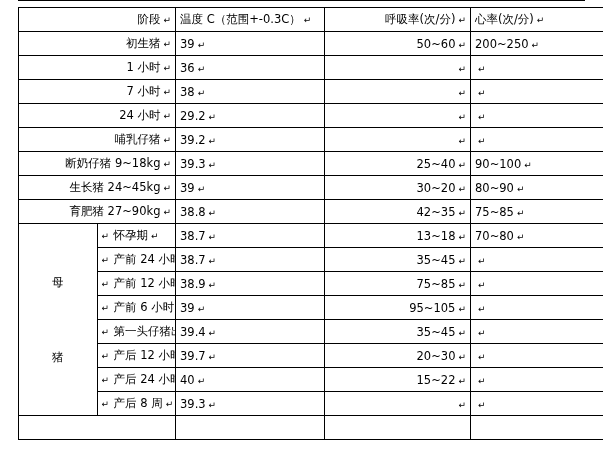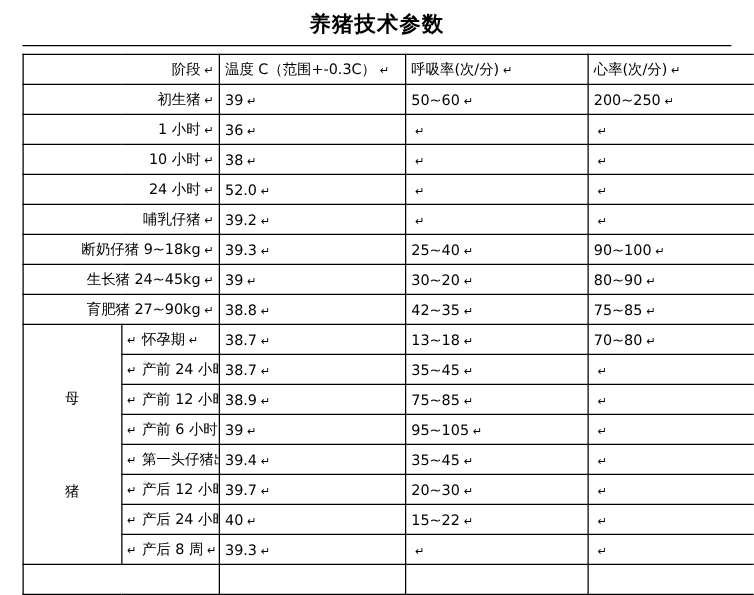--- a/index.html
+++ b/index.html
@@ -52,21 +52,21 @@
   table.params td {
     border: 1px solid #000000;
     height: 21px;
     padding: 1px 4px;
     vertical-align: middle;
     white-space: nowrap;
     overflow: hidden;
   }
   td.c0 { width: 148px; text-align: right; }
   td.c1 { width: 140px; }
-  td.c2 { width: 137px; }
+  td.c2 { width: 137px; text-align: right; }
   td.c3 { width: 142px; }
   .mark {
     font-size: 9px;
     color: #000;
     margin-left: 3px;
     font-family: "DejaVu Sans", sans-serif;
   }
   .grp-label {
     width: 26px;
     text-align: center;
@@ -79,21 +79,20 @@
     display: inline-block;
     width: 12px;
     font-size: 9px;
   }
 </style>
 </head>
 <body>
 
 <div class="page">
 
-  <div class="doc-title">养猪技术参数</div>
   <hr class="title-rule">
 
   <table class="params">
     <tbody>
 
       <tr>
         <td class="c0" colspan="2"><span>阶段</span><span class="mark">↵</span></td>
         <td class="c1"><span>温度 C（范围+-0.3C）</span><span class="mark">↵</span></td>
         <td class="c2"><span>呼吸率(次/分)</span><span class="mark">↵</span></td>
         <td class="c3"><span>心率(次/分)</span><span class="mark">↵</span></td>
@@ -107,29 +106,29 @@
       </tr>
 
       <tr>
         <td class="c0" colspan="2"><span>1 小时</span><span class="mark">↵</span></td>
         <td class="c1"><span>36</span><span class="mark">↵</span></td>
         <td class="c2"><span></span><span class="mark">↵</span></td>
         <td class="c3"><span></span><span class="mark">↵</span></td>
       </tr>
 
       <tr>
-        <td class="c0" colspan="2"><span>10 小时</span><span class="mark">↵</span></td>
+        <td class="c0" colspan="2"><span>7 小时</span><span class="mark">↵</span></td>
         <td class="c1"><span>38</span><span class="mark">↵</span></td>
         <td class="c2"><span></span><span class="mark">↵</span></td>
         <td class="c3"><span></span><span class="mark">↵</span></td>
       </tr>
 
       <tr>
         <td class="c0" colspan="2"><span>24 小时</span><span class="mark">↵</span></td>
-        <td class="c1"><span>52.0</span><span class="mark">↵</span></td>
+        <td class="c1"><span>29.2</span><span class="mark">↵</span></td>
         <td class="c2"><span></span><span class="mark">↵</span></td>
         <td class="c3"><span></span><span class="mark">↵</span></td>
       </tr>
 
       <tr>
         <td class="c0" colspan="2"><span>哺乳仔猪</span><span class="mark">↵</span></td>
         <td class="c1"><span>39.2</span><span class="mark">↵</span></td>
         <td class="c2"><span></span><span class="mark">↵</span></td>
         <td class="c3"><span></span><span class="mark">↵</span></td>
       </tr>

